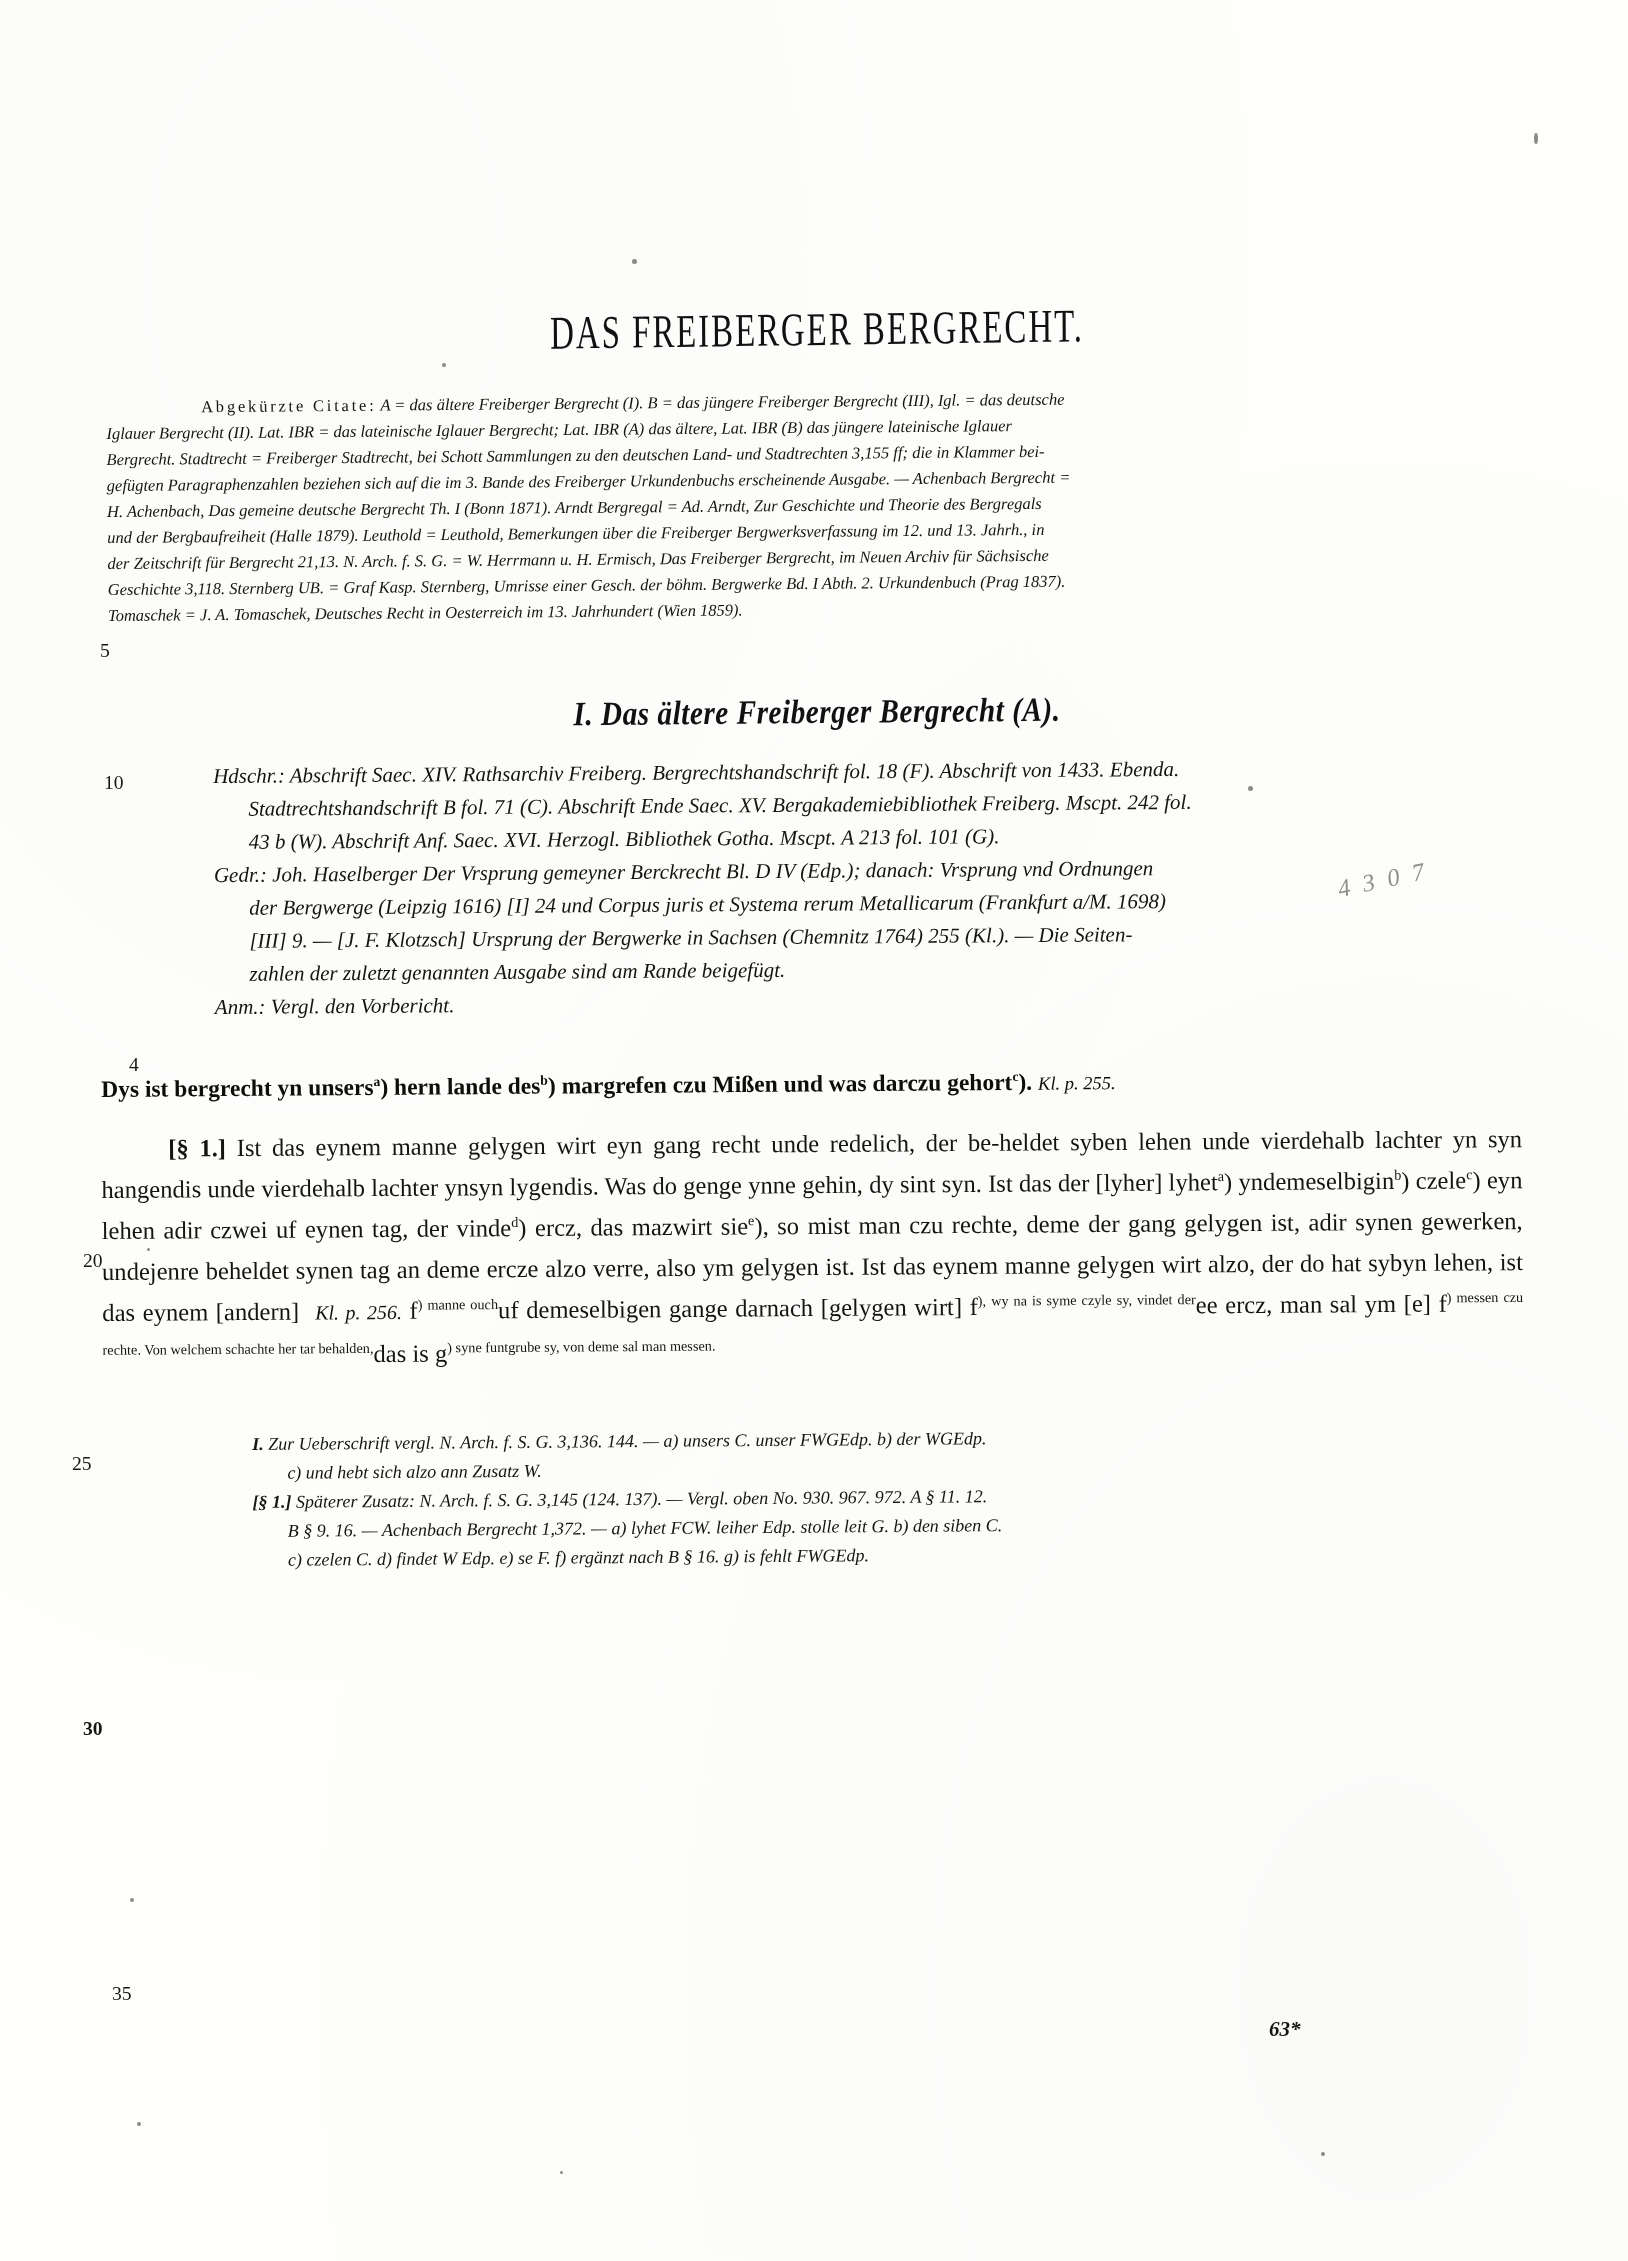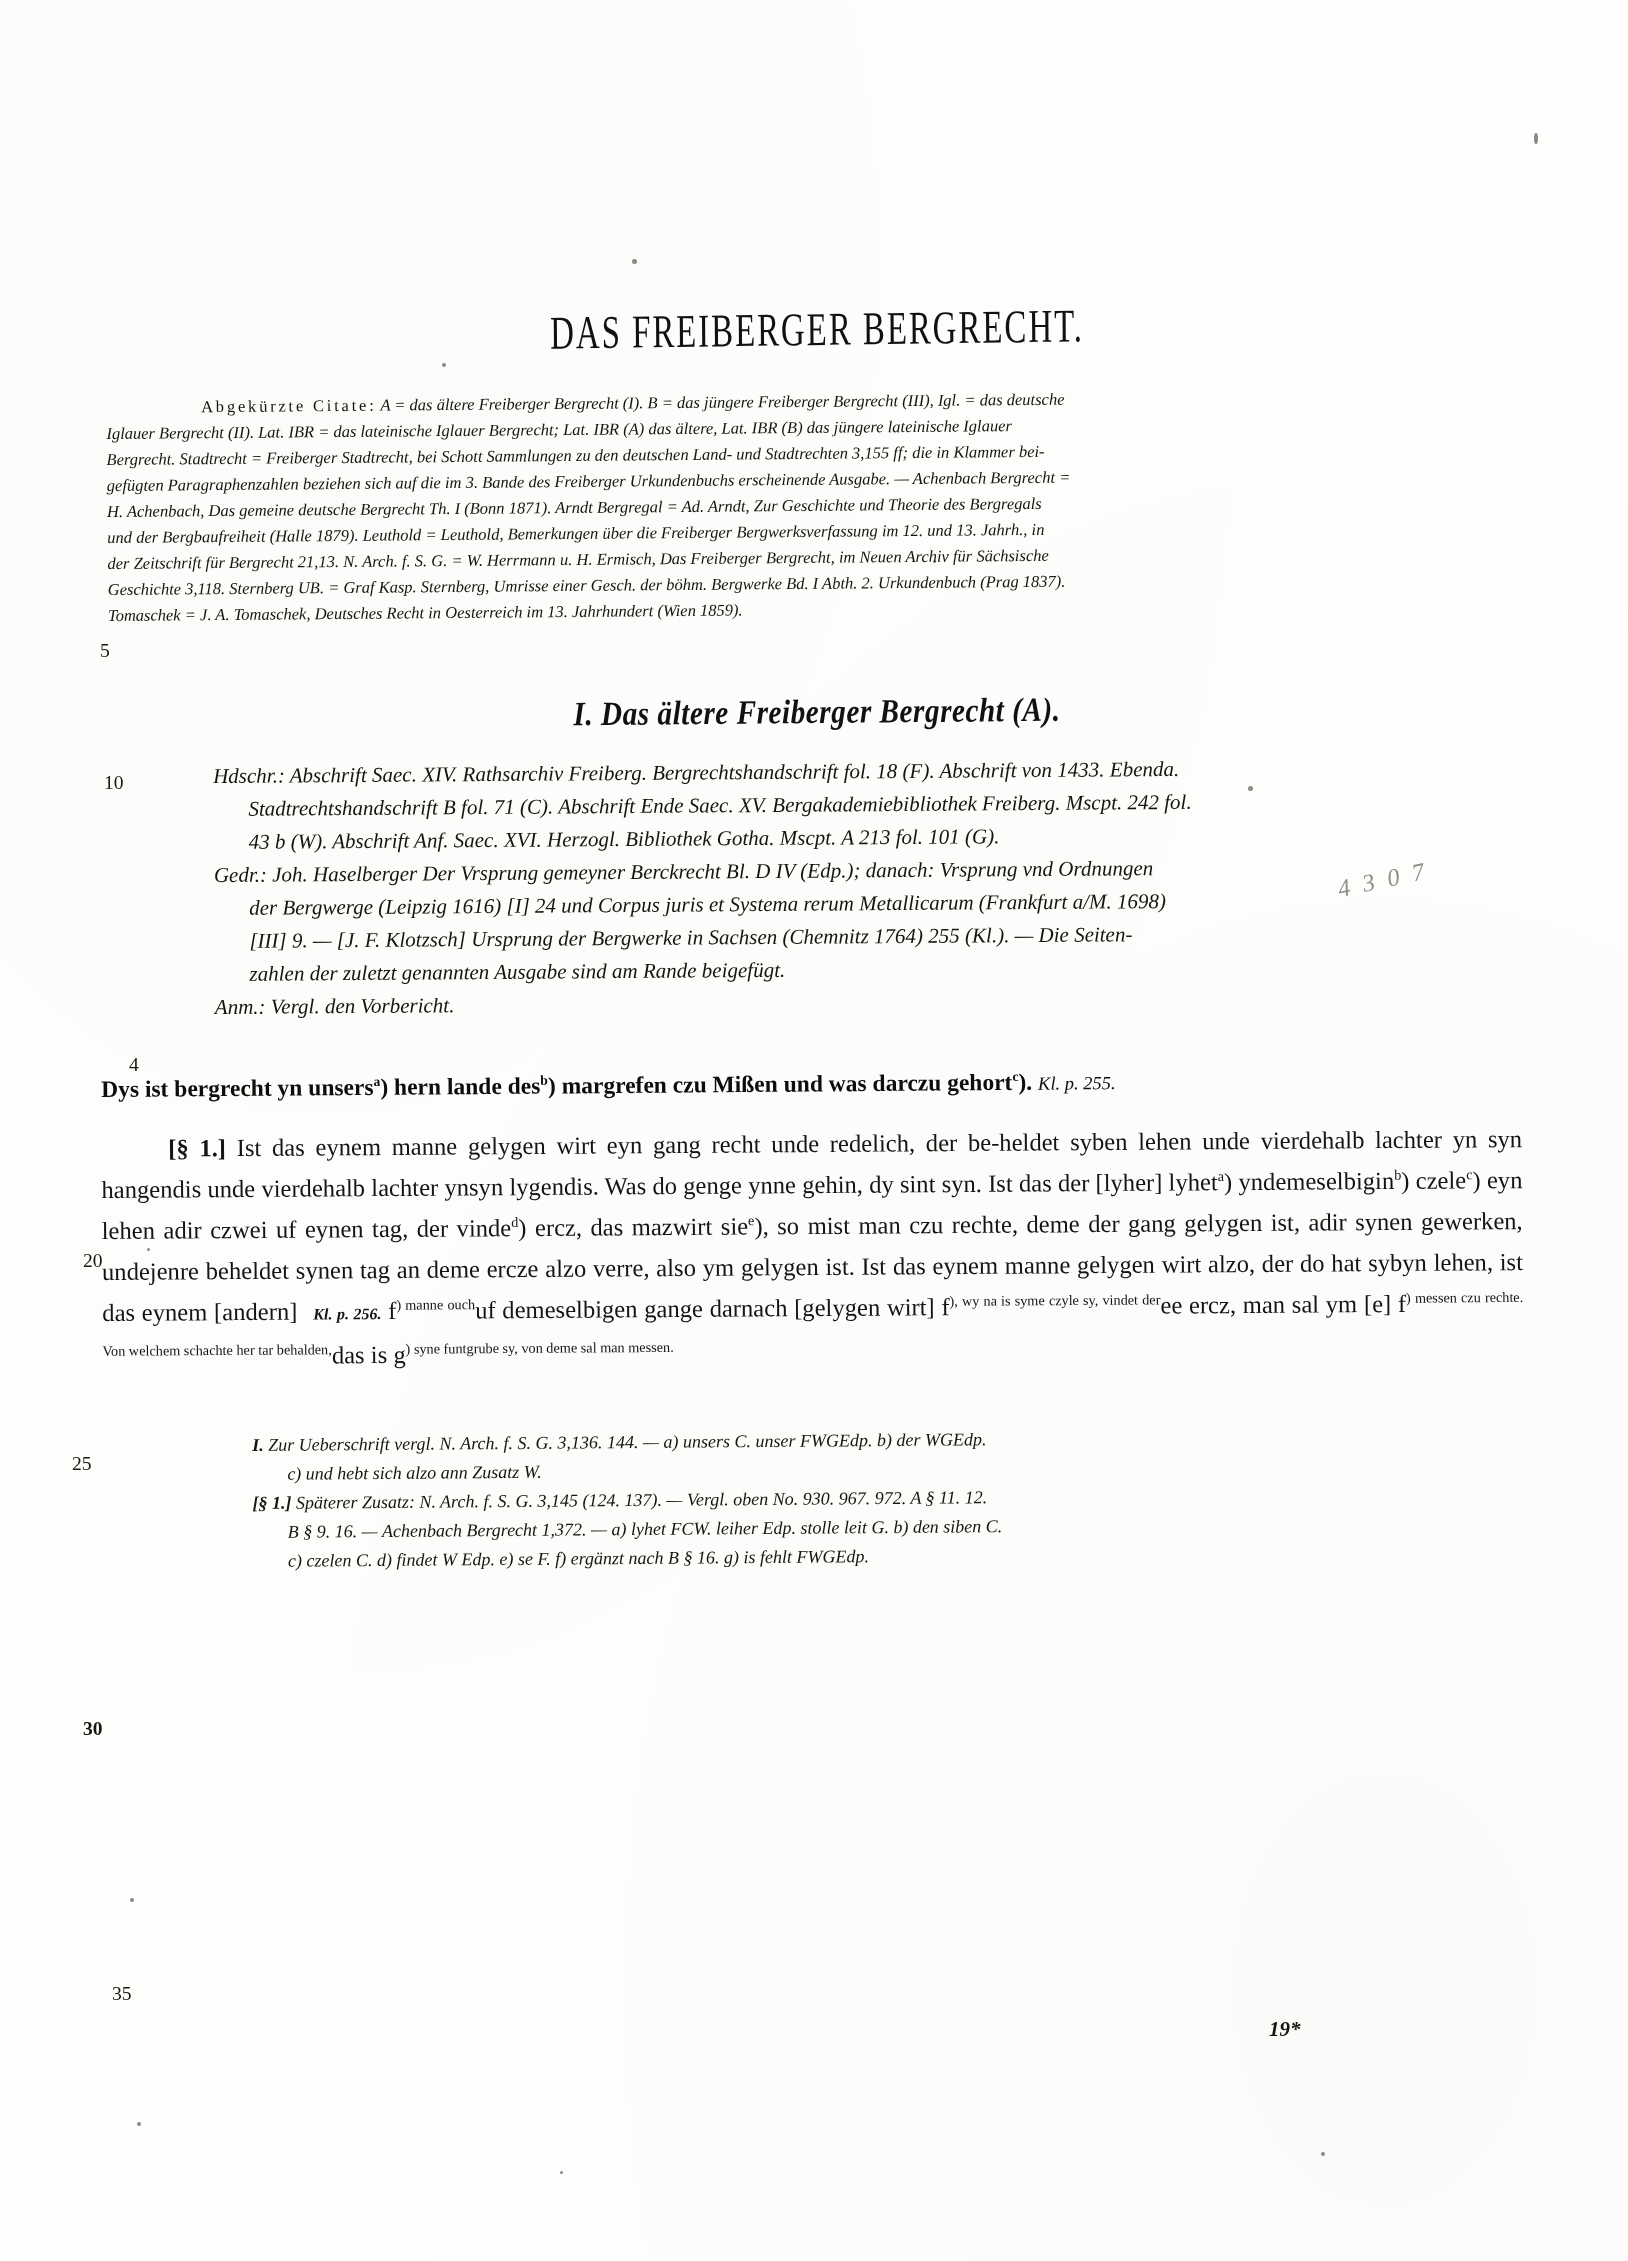--- a/index.html
+++ b/index.html
@@ -120,21 +120,21 @@
     transform-origin:0 0;
     margin:19px 0 0 17px;
     width:1421px;
     color:#141412;
     position:relative;
   }
   .body-text p{margin:0;text-indent:0;}
   .body-text .ind{ display:inline-block;width:67px; }
   .para-mark{font-weight:700;}
   .marg-ref{
-    font-size:16px;font-style:italic;font-weight:700;
+    font-size:20px;font-style:italic;font-weight:400;
     white-space:nowrap;
     margin-left:16px;
   }
   sup{ font-size:.58em; vertical-align:super; line-height:0; }
 
   
   .footnotes{
     font-size:18px;
     line-height:29px;
     font-style:italic;
@@ -245,16 +245,16 @@
   </div>
 
   <div class="linenum" style="left:100px;top:640px;">5</div>
   <div class="linenum" style="left:104px;top:772px;">10</div>
   <div class="linenum" style="left:129px;top:1054px;">4</div>
   <div class="linenum" style="left:83px;top:1250px;">20</div>
   <div class="linenum" style="left:72px;top:1453px;">25</div>
   <div class="linenum" style="left:83px;top:1718px;font-weight:bold;">30</div>
   <div class="linenum" style="left:112px;top:1959px;margin-top:24px;">35</div>
 
-  <div class="sig" style="left:1269px;top:2017px;">19*</div>
+  <div class="sig" style="left:1269px;top:2017px;">63*</div>
 
 </div>
 
 
 </body></html>

